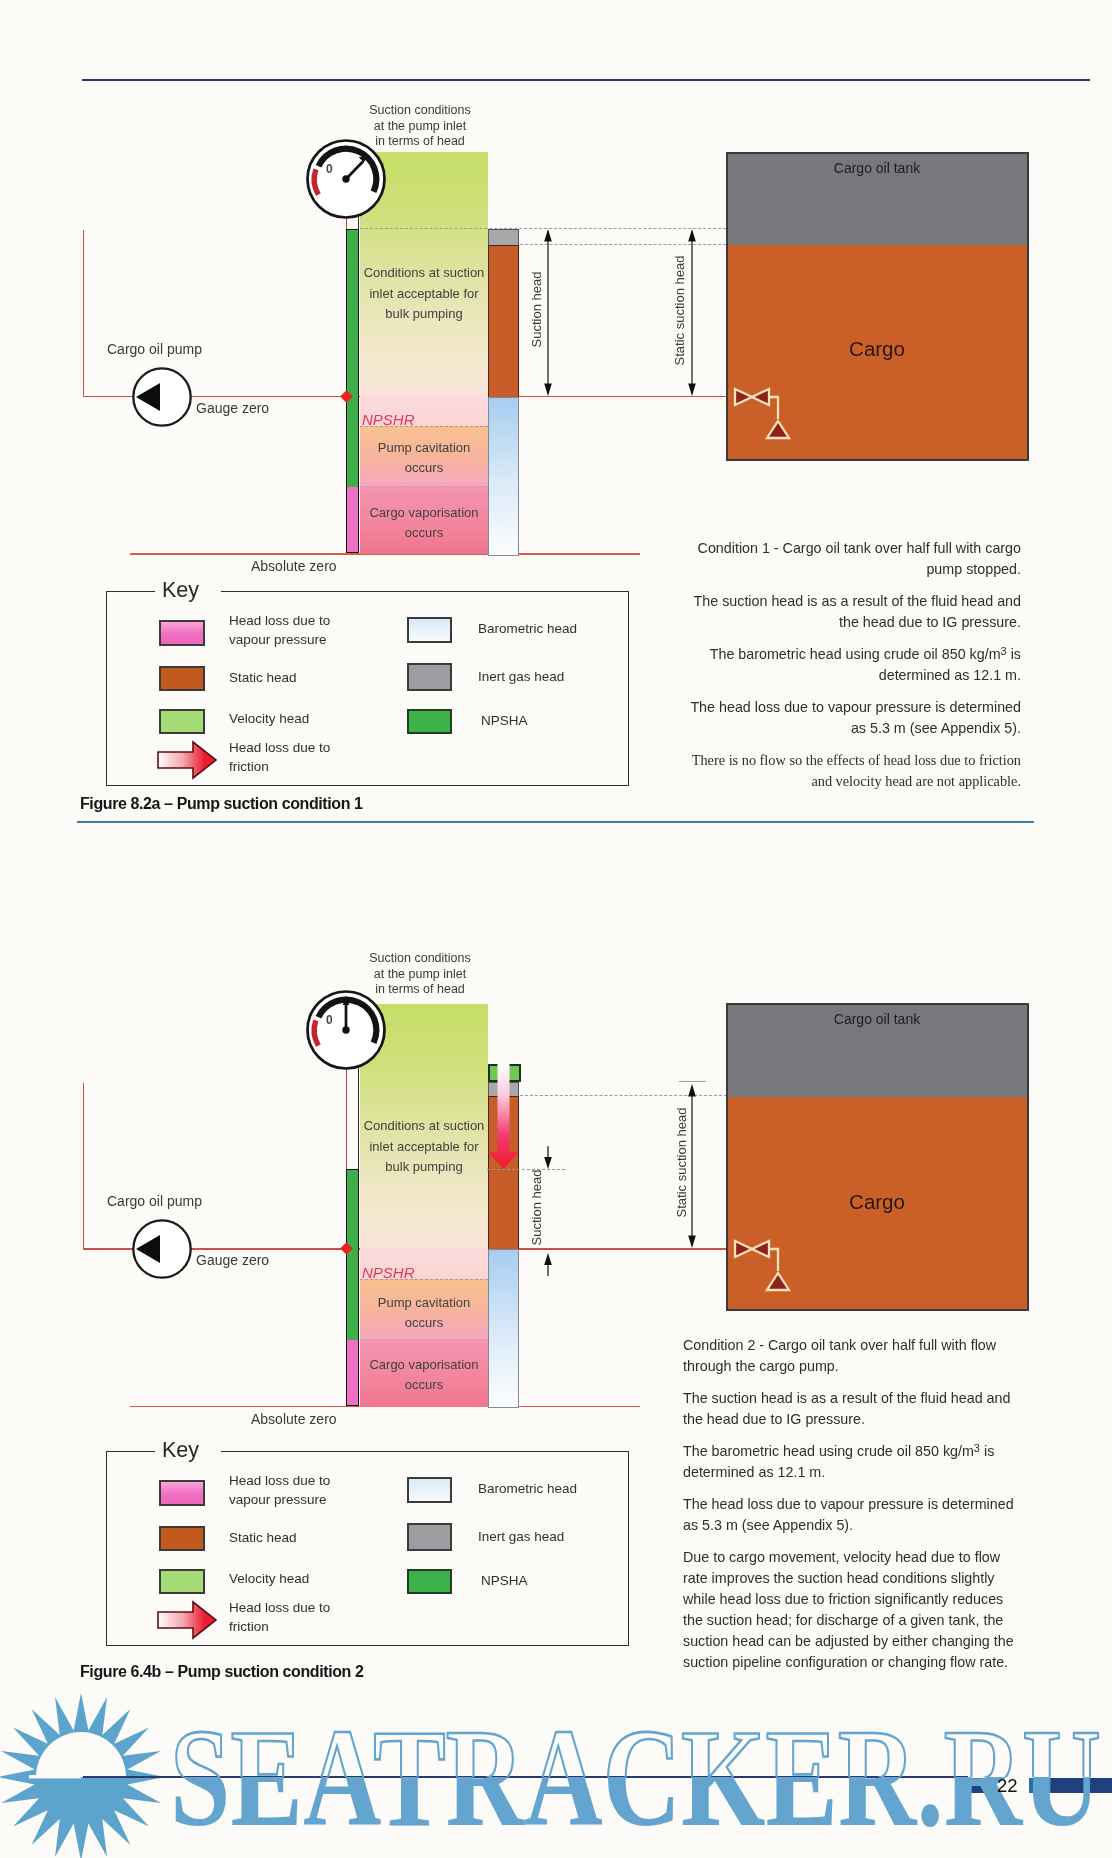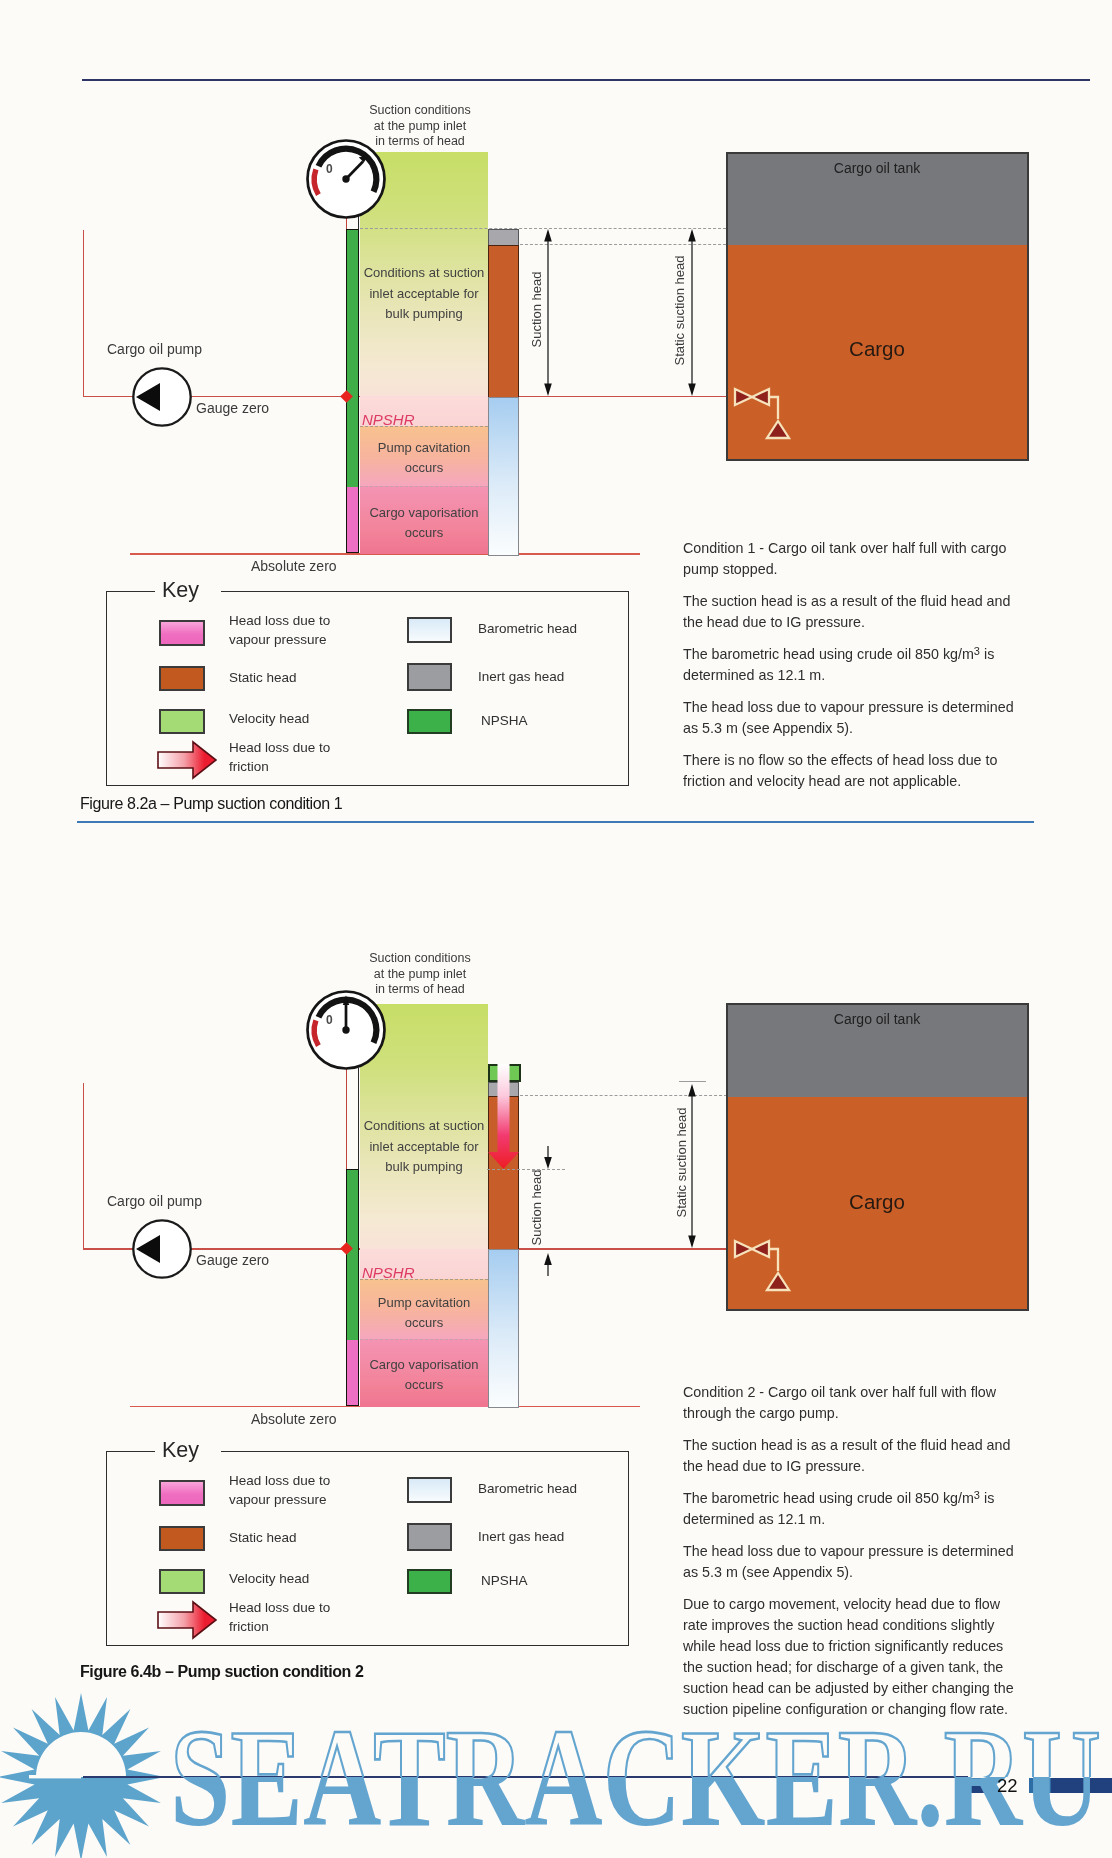--- a/index.html
+++ b/index.html
@@ -99,28 +99,28 @@
 <div class="abs" style="left:407px;top:617px;width:41px;height:22px;border:2px solid #3b3b3b;background:linear-gradient(180deg,#d9eaf7,#f7fbfd);"></div>
 <div class="abs" style="left:407px;top:663px;width:41px;height:24px;border:2px solid #3b3b3b;background:#9c9da1;"></div>
 <div class="abs" style="left:407px;top:709px;width:41px;height:21px;border:2px solid #223d22;background:#3cb14a;"></div>
 <div class="lbl" style="left:229px;top:612px;font-size:13.5px;line-height:18.5px;color:#303030;">Head loss due to<br>vapour pressure</div>
 <div class="lbl" style="left:229px;top:669px;font-size:13.5px;line-height:18.5px;color:#303030;">Static head</div>
 <div class="lbl" style="left:229px;top:710px;font-size:13.5px;line-height:18.5px;color:#303030;">Velocity head</div>
 <div class="lbl" style="left:229px;top:739px;font-size:13.5px;line-height:18.5px;color:#303030;">Head loss due to<br>friction</div>
 <div class="lbl" style="left:478px;top:620px;font-size:13.5px;line-height:18.5px;color:#303030;">Barometric head</div>
 <div class="lbl" style="left:478px;top:668px;font-size:13.5px;line-height:18.5px;color:#303030;">Inert gas head</div>
 <div class="lbl" style="left:481px;top:712px;font-size:13.5px;line-height:18.5px;color:#303030;">NPSHA</div>
-<div class="abs" style="left:80px;top:795px;font-size:16px;letter-spacing:-0.4px;font-weight:normal;color:#161616;">Figure 8.2a – Pump suction condition 1</div>
+<div class="abs" style="left:80px;top:795px;font-size:16px;letter-spacing:-0.4px;font-weight:bold;color:#161616;">Figure 8.2a – Pump suction condition 1</div>
 <div class="abs" style="left:77px;top:821px;width:957px;height:1.9px;background:#3d7ab5;"></div>
-<div class="abs" style="left:683px;top:538px;width:338px;font-size:14.3px;line-height:21px;color:#2e2e2e;">
+<div class="abs" style="left:683px;top:538px;width:338px;font-size:14.3px;line-height:21px;color:#2e2e2e;text-align:right;">
     <p style="margin:0 0 11px 0;">Condition 1 - Cargo oil tank over half full with cargo pump stopped.</p>
     <p style="margin:0 0 11px 0;">The suction head is as a result of the fluid head and the head due to IG pressure.</p>
     <p style="margin:0 0 11px 0;">The barometric head using crude oil 850 kg/m<sup>3</sup> is determined as 12.1 m.</p>
     <p style="margin:0 0 11px 0;">The head loss due to vapour pressure is determined as 5.3 m (see Appendix 5).</p>
-    <p style="margin:0 0 11px 0;">There is no flow so the effects of head loss due to friction and velocity head are not applicable.</p>
+    <p style="margin:0 0 11px 0;font-family:Liberation Serif, serif;">There is no flow so the effects of head loss due to friction and velocity head are not applicable.</p>
   </div>
 <div class="lbl ctr" style="left:347px;top:951px;width:146px;font-size:12.5px;line-height:15.5px;">Suction conditions<br>at the pump inlet<br>in terms of head</div>
 <div class="redline" style="left:82.5px;top:1083px;width:1.5px;height:166px;"></div>
 <div class="redline" style="left:83px;top:1248.2px;width:643px;height:1.7px;"></div>
 <div class="redline" style="left:130px;top:1405.6px;width:510px;height:1.9px;background:#d85a4c;"></div>
 <div class="redline" style="left:345.6px;top:1068px;width:1.5px;height:101px;background:#c0443c;"></div>
 <div class="abs" style="left:357.8px;top:1068px;width:1.4px;height:101px;background:#2a2a2a;"></div>
 <div class="abs" style="left:360px;top:1004px;width:128px;height:402.5px;background:linear-gradient(180deg,
 #c7de67 0px,#cfe07c 61.25px,#e7e5b4 151.9px,#f5e9d3 215.6px,#f9e2d8 245px,
 #fcdcda 245px,#fad4d4 275px,
@@ -214,21 +214,21 @@
 <div class="abs" style="left:407px;top:1523px;width:41px;height:24px;border:2px solid #3b3b3b;background:#9c9da1;"></div>
 <div class="abs" style="left:407px;top:1569px;width:41px;height:21px;border:2px solid #223d22;background:#3cb14a;"></div>
 <div class="lbl" style="left:229px;top:1472px;font-size:13.5px;line-height:18.5px;color:#303030;">Head loss due to<br>vapour pressure</div>
 <div class="lbl" style="left:229px;top:1529px;font-size:13.5px;line-height:18.5px;color:#303030;">Static head</div>
 <div class="lbl" style="left:229px;top:1570px;font-size:13.5px;line-height:18.5px;color:#303030;">Velocity head</div>
 <div class="lbl" style="left:229px;top:1599px;font-size:13.5px;line-height:18.5px;color:#303030;">Head loss due to<br>friction</div>
 <div class="lbl" style="left:478px;top:1480px;font-size:13.5px;line-height:18.5px;color:#303030;">Barometric head</div>
 <div class="lbl" style="left:478px;top:1528px;font-size:13.5px;line-height:18.5px;color:#303030;">Inert gas head</div>
 <div class="lbl" style="left:481px;top:1572px;font-size:13.5px;line-height:18.5px;color:#303030;">NPSHA</div>
 <div class="abs" style="left:80px;top:1663px;font-size:16px;letter-spacing:-0.4px;font-weight:bold;color:#161616;">Figure 6.4b – Pump suction condition 2</div>
-<div class="abs" style="left:683px;top:1335px;width:338px;font-size:14.3px;line-height:21px;color:#2e2e2e;margin-top:47px;">
+<div class="abs" style="left:683px;top:1335px;width:338px;font-size:14.3px;line-height:21px;color:#2e2e2e;">
     <p style="margin:0 0 11px 0;">Condition 2 - Cargo oil tank over half full with flow through the cargo pump.</p>
     <p style="margin:0 0 11px 0;">The suction head is as a result of the fluid head and the head due to IG pressure.</p>
     <p style="margin:0 0 11px 0;">The barometric head using crude oil 850 kg/m<sup>3</sup> is determined as 12.1 m.</p>
     <p style="margin:0 0 11px 0;">The head loss due to vapour pressure is determined as 5.3 m (see Appendix 5).</p>
     <p style="margin:0 0 11px 0;">Due to cargo movement, velocity head due to flow rate improves the suction head conditions slightly while head loss due to friction significantly reduces the suction head; for discharge of a given tank, the suction head can be adjusted by either changing the suction pipeline configuration or changing flow rate.</p>
   </div>
 
 <div class="abs" style="left:1029px;top:1778px;width:83px;height:14.5px;background:#20407e;"></div>
 <div class="abs" style="left:1029px;top:1778px;width:22px;height:14.5px;background:#2e6ca6;"></div>
 <div class="abs" style="left:968px;top:1778px;width:17px;height:15px;background:#2e6ca6;"></div>

